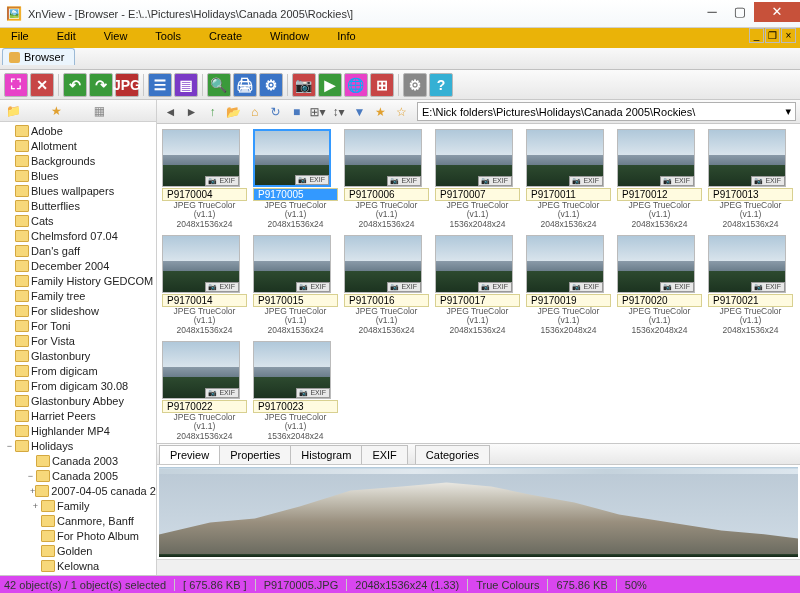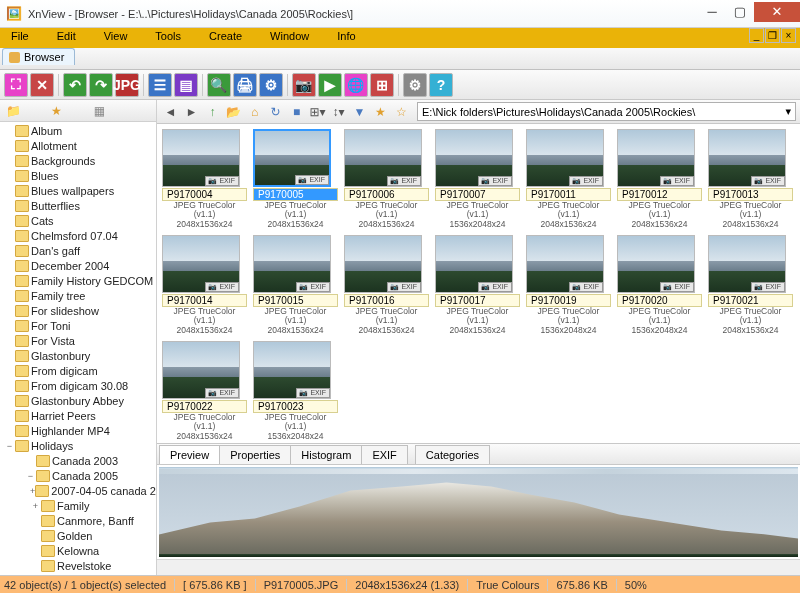--- a/index.html
+++ b/index.html
@@ -50,21 +50,21 @@
 .dt{padding:3px 10px;border:1px solid #c0c0c0;border-bottom:none;background:#f5f5f5;margin-right:-1px;font-size:11px}
 .dt.active{background:#fff}
 .preview{flex:1;background:#fff;padding:2px;position:relative;overflow:hidden}
 .previmg{width:100%;height:100%;display:flex;flex-direction:column}
 .previmg .psky{flex:1.3;background:linear-gradient(#a8c2d6,#d5e2ec)}
 .previmg .pclouds{height:15px;background:linear-gradient(90deg,#c4d2dc 0%,#e0e8ee 40%,#c4d2dc 70%,#dce6ee 100%)}
 .previmg .pmtn{height:80px;background:linear-gradient(#fafaf8 0%,#c8c4b8 30%,#998f7e 60%,#6b6b60 100%);clip-path:polygon(0 100%,0 75%,8% 60%,15% 55%,22% 40%,30% 20%,38% 15%,45% 10%,52% 15%,58% 25%,65% 35%,72% 50%,80% 60%,88% 70%,95% 75%,100% 80%,100% 100%)}
 .previmg .pmtn-wrap{height:80px;background:linear-gradient(#bccad6,#d0dce6);margin-top:-10px;position:relative}
 .previmg .pmtn-wrap .pmtn{position:absolute;inset:0}
 .previmg .ptrees{flex:1.4;background:linear-gradient(#2e4630 0%,#1d3321 50%,#152617 100%)}
-.statusbar{height:18px;background:#fdba74;border-top:1px solid #c8c8c8;display:flex;align-items:center;font-size:11px;color:#333;padding:0 4px;gap:8px}
+.statusbar{height:18px;background:#d946ef;border-top:1px solid #c8c8c8;display:flex;align-items:center;font-size:11px;color:#333;padding:0 4px;gap:8px}
 .statusbar .cell{border-right:1px solid #c8c8c8;padding-right:8px}
 .contentscroll{height:16px;background:#f0f0f0;border-top:1px solid #d8d8d8}
 .leftbar{height:22px;background:linear-gradient(#fbfbfb,#e8e8e8);border-bottom:1px solid #d0d0d0;display:flex;align-items:center;padding:0 4px;gap:4px}
 </style>
 </head>
 <body>
 
 <div class="titlebar">
   <span class="app-icon">🖼️</span>
   <span class="title">XnView - [Browser - E:\..\Pictures\Holidays\Canada 2005\Rockies\]</span>
@@ -125,21 +125,21 @@
   <div class="sidebar">
     <div class="leftbar">
       <span class="sb orange">📁</span>
       <span class="sb orange" style="margin-left:20px">★</span>
       <span class="sb" style="margin-left:20px;color:#888">▦</span>
     </div>
     <div class="tree" id="tree">
         <div class="tn ind0">
           <span class="exp"></span>
           <span class="fold"></span>
-          <span>Album</span>
+          <span>Adobe</span>
         </div>
         <div class="tn ind0">
           <span class="exp"></span>
           <span class="fold"></span>
           <span>Allotment</span>
         </div>
         <div class="tn ind0">
           <span class="exp"></span>
           <span class="fold"></span>
           <span>Backgrounds</span>
@@ -256,20 +256,25 @@
         </div>
         <div class="tn ind2">
           <span class="exp">+</span>
           <span class="fold"></span>
           <span>Family</span>
         </div>
         <div class="tn ind2">
           <span class="exp"></span>
           <span class="fold"></span>
           <span>Canmore, Banff</span>
+        </div>
+        <div class="tn ind2">
+          <span class="exp"></span>
+          <span class="fold"></span>
+          <span>For Photo Album</span>
         </div>
         <div class="tn ind2">
           <span class="exp"></span>
           <span class="fold"></span>
           <span>Golden</span>
         </div>
         <div class="tn ind2">
           <span class="exp"></span>
           <span class="fold"></span>
           <span>Kelowna</span>

